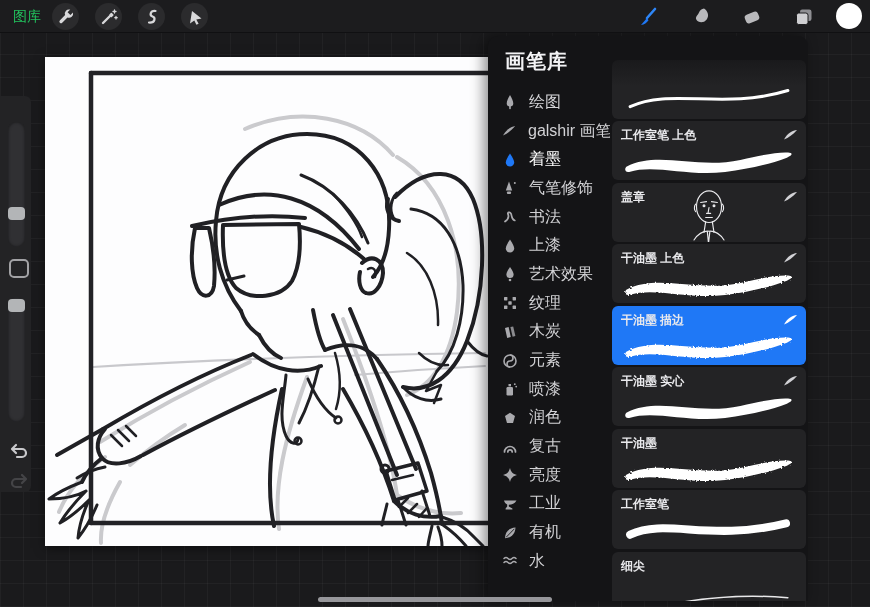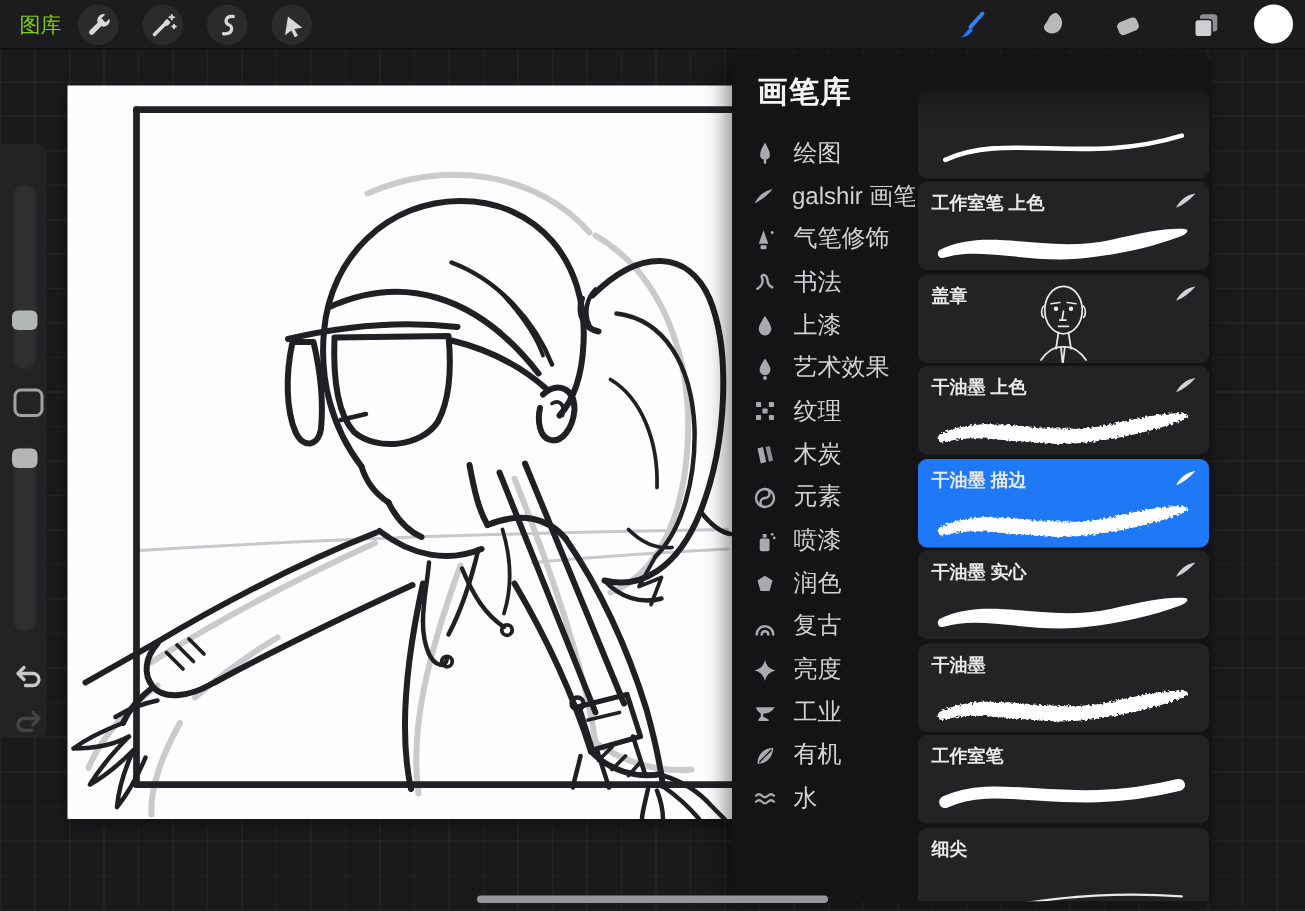--- a/index.html
+++ b/index.html
@@ -7,21 +7,21 @@
     font-family:"Liberation Sans","DejaVu Sans",sans-serif; }
   #stage { position:relative; width:870px; height:607px;
     background:
       repeating-linear-gradient(0deg, rgba(255,255,255,0.035) 0 1px, transparent 1px 23px),
       repeating-linear-gradient(90deg, rgba(255,255,255,0.035) 0 1px, transparent 1px 23px),
       #1a1a1c; }
 
   
   .toolbar { position:absolute; left:0; top:0; width:870px; height:33px;
     background:#1c1c1e; border-bottom:1px solid #101012; z-index:40; }
-  .gallery-label { position:absolute; left:13px; top:8px; font-size:14px; color:#84cc16; }
+  .gallery-label { position:absolute; left:13px; top:8px; font-size:14px; color:#22c55e; }
   .tool-circle { position:absolute; top:3px; width:27px; height:27px; border-radius:50%;
     background:#2b2b2d; display:flex; align-items:center; justify-content:center; }
   .tool-flat { position:absolute; top:3px; width:27px; height:27px;
     display:flex; align-items:center; justify-content:center; }
   .color-swatch { position:absolute; top:3px; width:26px; height:26px; border-radius:50%;
     background:#ffffff; }
 
   
   .side-strip { position:absolute; left:0; top:96px; width:31px; height:396px;
     background:#232325; border-radius:0 6px 6px 0; }
@@ -44,21 +44,21 @@
     box-shadow:-4px 0 14px rgba(0,0,0,0.45); }
   .panel-title { position:absolute; left:17px; top:12px; font-size:20px; font-weight:bold;
     color:#f2f2f4; letter-spacing:1px; }
   .cat-list { position:absolute; left:0; top:52px; width:122px; height:513px; overflow:hidden; }
   .cat-item { position:relative; height:28.7px; display:flex; align-items:center; }
   .cat-icon { width:17px; height:17px; margin-left:13px; display:flex; align-items:center; justify-content:center; }
   .cat-label { margin-left:11px; font-size:16px; color:#d2d2d5; white-space:nowrap; }
   .brush-list { position:absolute; left:124px; top:0; width:196px; height:565px; overflow:hidden; }
   .brush-cell { position:absolute; left:0; width:194px; height:59px;
     background:#232325; border-radius:6px; overflow:hidden; }
-  .brush-cell.selected { background:#1f78f6; }
+  .brush-cell.selected { background:#1f78f6;font-family:Liberation Serif, serif; }
   .brush-name { position:absolute; left:9px; top:6px; font-size:12px; font-weight:bold; color:#e9e9ec; }
   .brush-sig { position:absolute; right:8px; top:6px; width:15px; height:12px; }
   .brush-stroke { position:absolute; left:6px; top:20px; width:182px; height:38px; }
   .brush-stamp { position:absolute; left:67px; top:2px; width:60px; height:60px; }
   .fade-top { position:absolute; left:124px; top:0; width:196px; height:50px;
     background:linear-gradient(#141416 18%, rgba(20,20,22,0)); pointer-events:none; z-index:5; }
 
   
   .home-indicator { position:absolute; left:318px; top:597px; width:234px; height:5px;
     border-radius:3px; background:#97979b; z-index:50; }
@@ -264,20 +264,28 @@
           <span class="cat-icon">
             <svg width="16" height="16" viewBox="0 0 16 16">
               <path d="M2,12.5 C5.5,6 10.5,3.8 14.2,3 C10,7.8 6,10.8 2,12.5 Z" fill="#aaaaae"></path>
             </svg>
           </span>
           <span class="cat-label">galshir 画笔</span>
         </div>
         <div class="cat-item">
           <span class="cat-icon">
             <svg width="16" height="16" viewBox="0 0 16 16">
+              <path d="M8,1.5 C10.6,5.6 12.2,8.2 12.2,10.4 A4.2,4.2 0 0 1 3.8,10.4 C3.8,8.2 5.4,5.6 8,1.5 Z" fill="#1f78f6"></path>
+            </svg>
+          </span>
+          <span class="cat-label" style="color: rgb(255, 255, 255);">着墨</span>
+        </div>
+        <div class="cat-item">
+          <span class="cat-icon">
+            <svg width="16" height="16" viewBox="0 0 16 16">
               <path d="M7,1.5 L10.2,10.5 L3.8,10.5 Z" fill="#aaaaae"></path>
               <rect x="5" y="11.5" width="4" height="2.6" rx="0.8" fill="#aaaaae"></rect>
               <circle cx="12.8" cy="3" r="1" fill="#aaaaae"></circle>
             </svg>
           </span>
           <span class="cat-label">气笔修饰</span>
         </div>
         <div class="cat-item">
           <span class="cat-icon">
             <svg width="16" height="16" viewBox="0 0 16 16">

